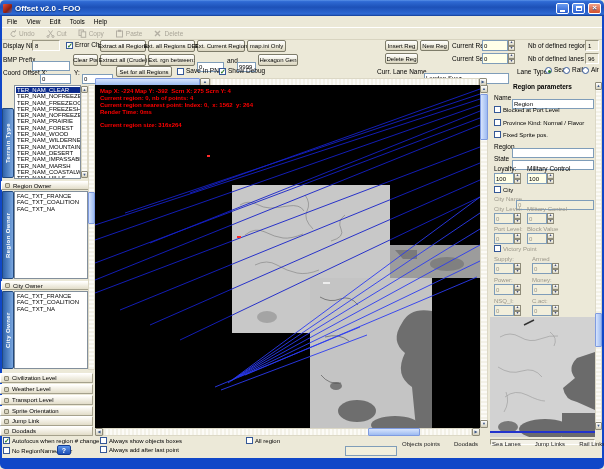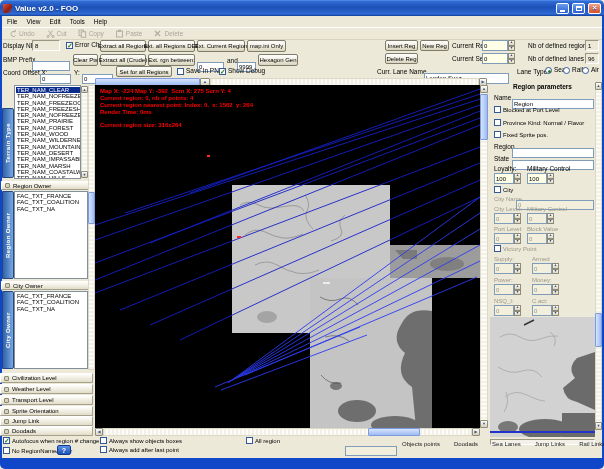--- a/index.html
+++ b/index.html
@@ -48,21 +48,21 @@
 </style>
 </head>
 <body>
 
 <div class="a border-blue" style="left:0;top:16px;width:2px;height:442px"></div>
 <div class="a border-blue" style="left:602px;top:16px;width:2px;height:442px"></div>
 <div class="a border-blue" style="left:0;top:458px;width:604px;height:11px;border-radius:0 0 5px 5px"></div>
 
 <div class="a titlebar">
   <span style="width:9px;height:9px;background:linear-gradient(135deg,#e8503c,#8a1e10 60%,#3b6fd0);border-radius:1px"></span>
-  <span style="flex:1">Value v2.0 - FOO</span>
+  <span style="flex:1">Offset v2.0 - FOO</span>
   <span class="wbtn b">
       <span style="width:5px;height:2px;background:#fff;margin-top:5px"></span>
     </span>
   <span class="wbtn b">
       <span style="width:6px;height:5px;border:1px solid #fff;border-top-width:2px"></span>
     </span>
   <span class="wbtn r">
       <span>×</span>
     </span>
 </div>

